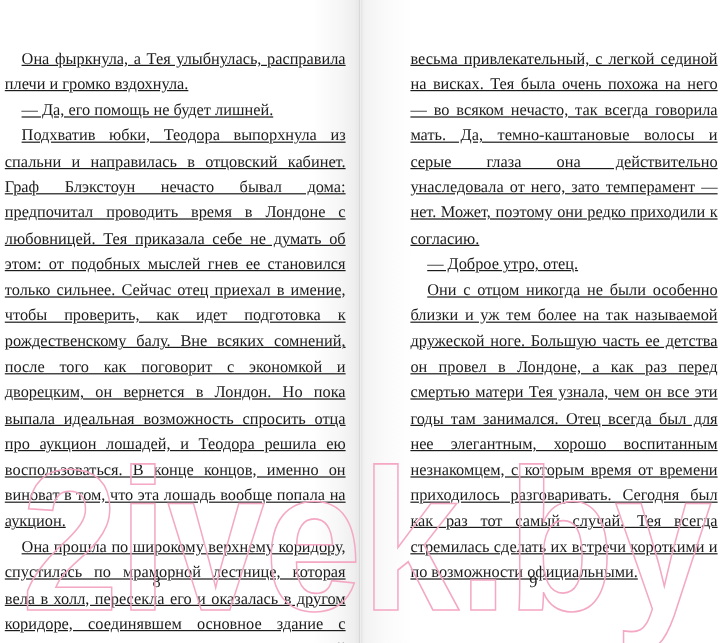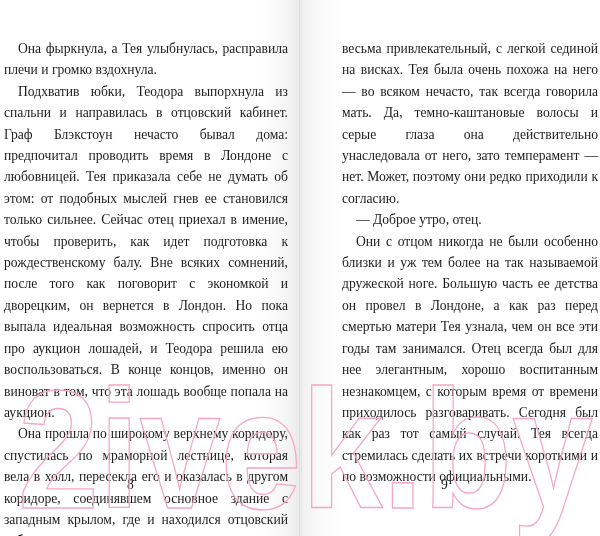--- a/index.html
+++ b/index.html
@@ -62,20 +62,21 @@
       width: 284px;
     }
     .page-right .text-block {
       left: 46px;
       width: 256px;
     }
     .para {
       margin: 0;
       text-indent: 14px;
       hyphens: manual;
+      text-decoration: underline;
     }
     .para.noindent {
       text-indent: 0;
     }
     .page-number {
       position: absolute;
       top: 477px;
       font-family: "Liberation Serif", "DejaVu Serif", serif;
       font-size: 13.6px;
       color: #1c1c1c;
@@ -99,20 +100,21 @@
     }
   </style>
 </head>
 <body>
 
 <div class="spread">
 
   <div class="page page-left">
     <div class="text-block">
       <p class="para">Она фыркнула, а Тея улыбнулась, расправила плечи и громко вздохнула.</p>
+      <p class="para">— Да, его помощь не будет лишней.</p>
       <p class="para">Подхватив юбки, Теодора выпорхнула из спальни и направилась в отцовский кабинет. Граф Блэкстоун нечасто бывал дома: предпочитал проводить время в Лондоне с любовницей. Тея приказала себе не думать об этом: от подобных мыслей гнев ее становился только сильнее. Сейчас отец приехал в имение, чтобы проверить, как идет подготовка к рождественскому балу. Вне всяких сомнений, после того как поговорит с экономкой и дворецким, он вернется в Лондон. Но пока выпала идеальная возможность спросить отца про аукцион лошадей, и Теодора решила ею воспользоваться. В конце концов, именно он виноват в том, что эта лошадь вообще попала на аукцион.</p>
       <p class="para">Она прошла по широкому верхнему коридору, спустилась по мраморной лестнице, которая вела в холл, пересекла его и оказалась в другом коридоре, соединявшем основное здание с западным крылом, где и находился отцовский кабинет.</p>
 
     </div>
     <div class="page-number">8</div>
   </div>
 
   <div class="page page-right">
     <div class="text-block">
       <p class="para noindent">весьма привлекательный, с легкой сединой на висках. Тея была очень похожа на него — во всяком нечасто, так всегда говорила мать. Да, темно-каштановые волосы и серые глаза она действительно унаследовала от него, зато темперамент — нет. Может, поэтому они редко приходили к согласию.</p>

